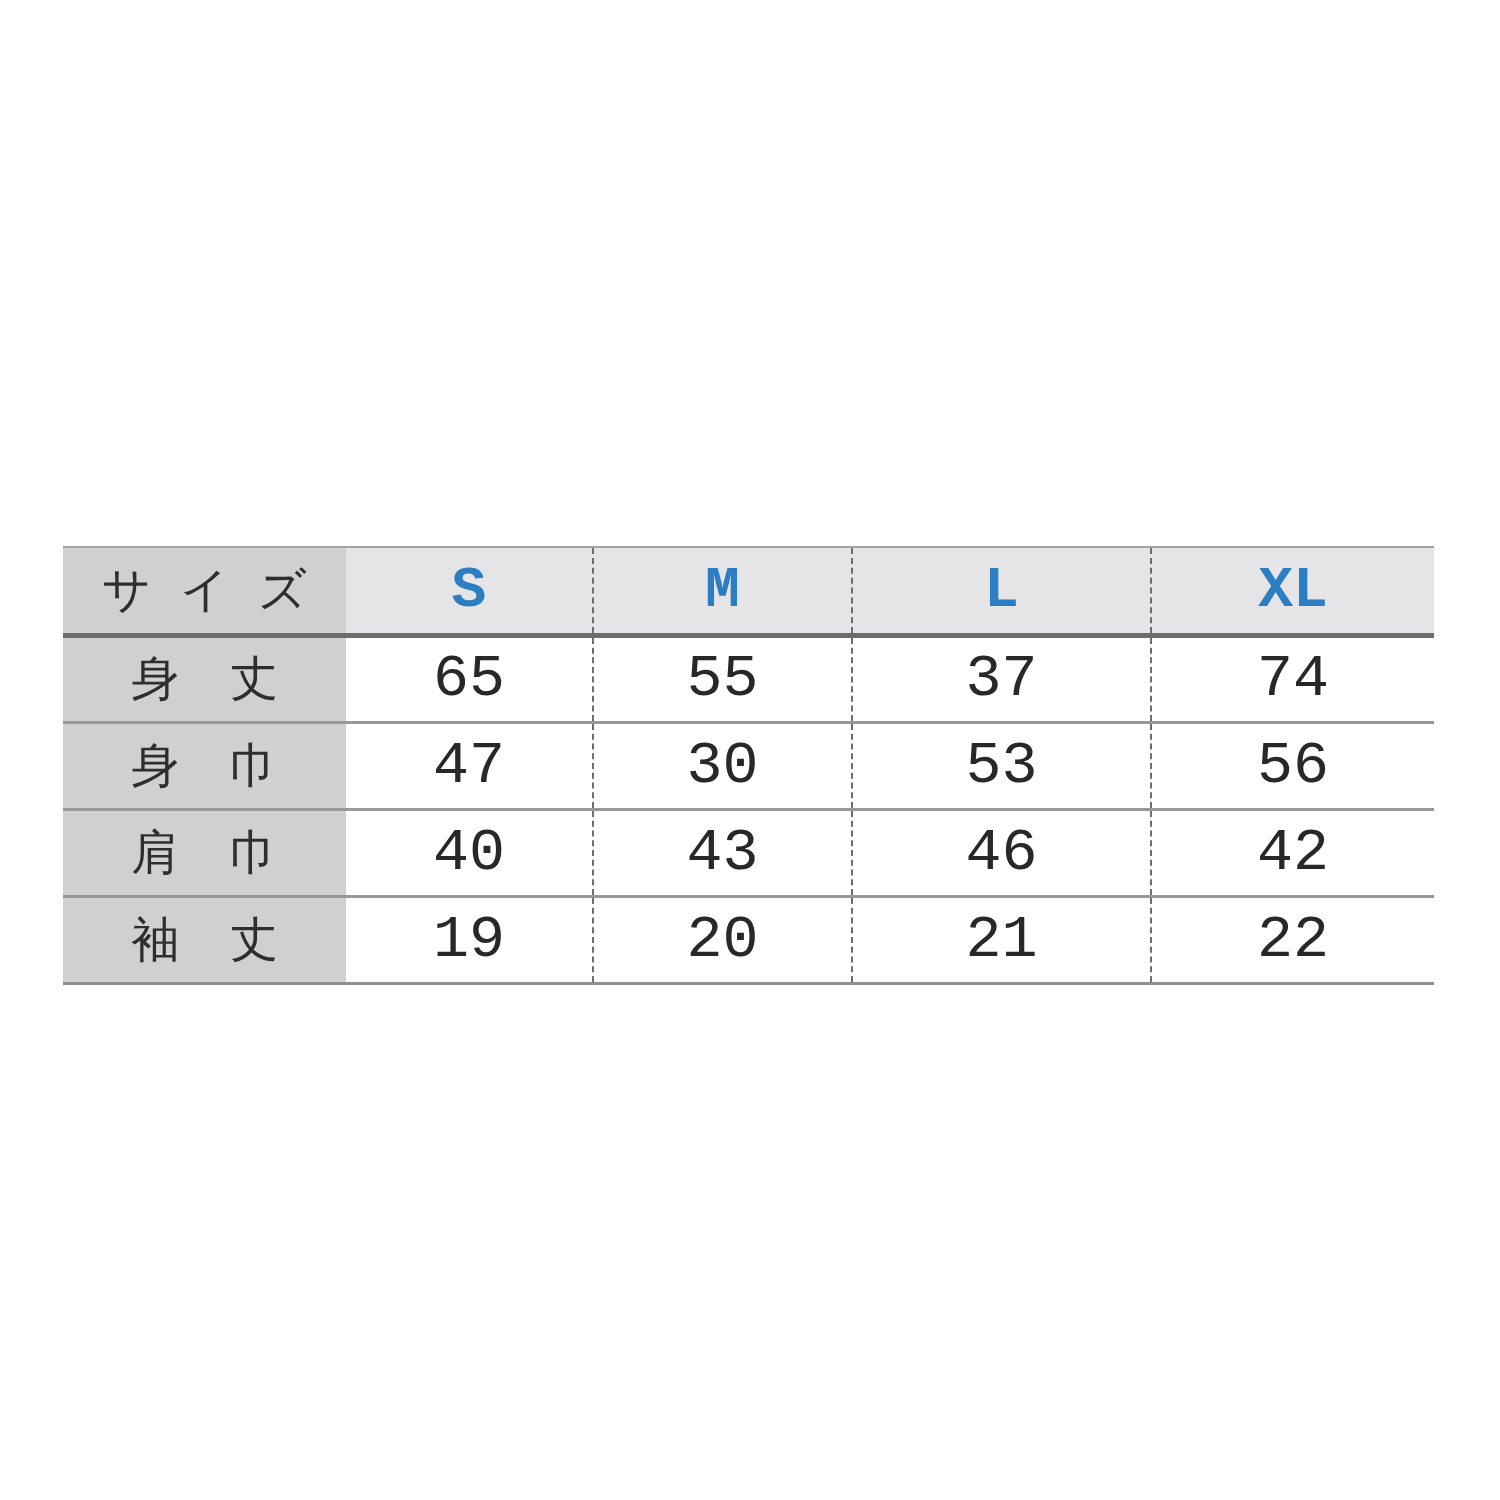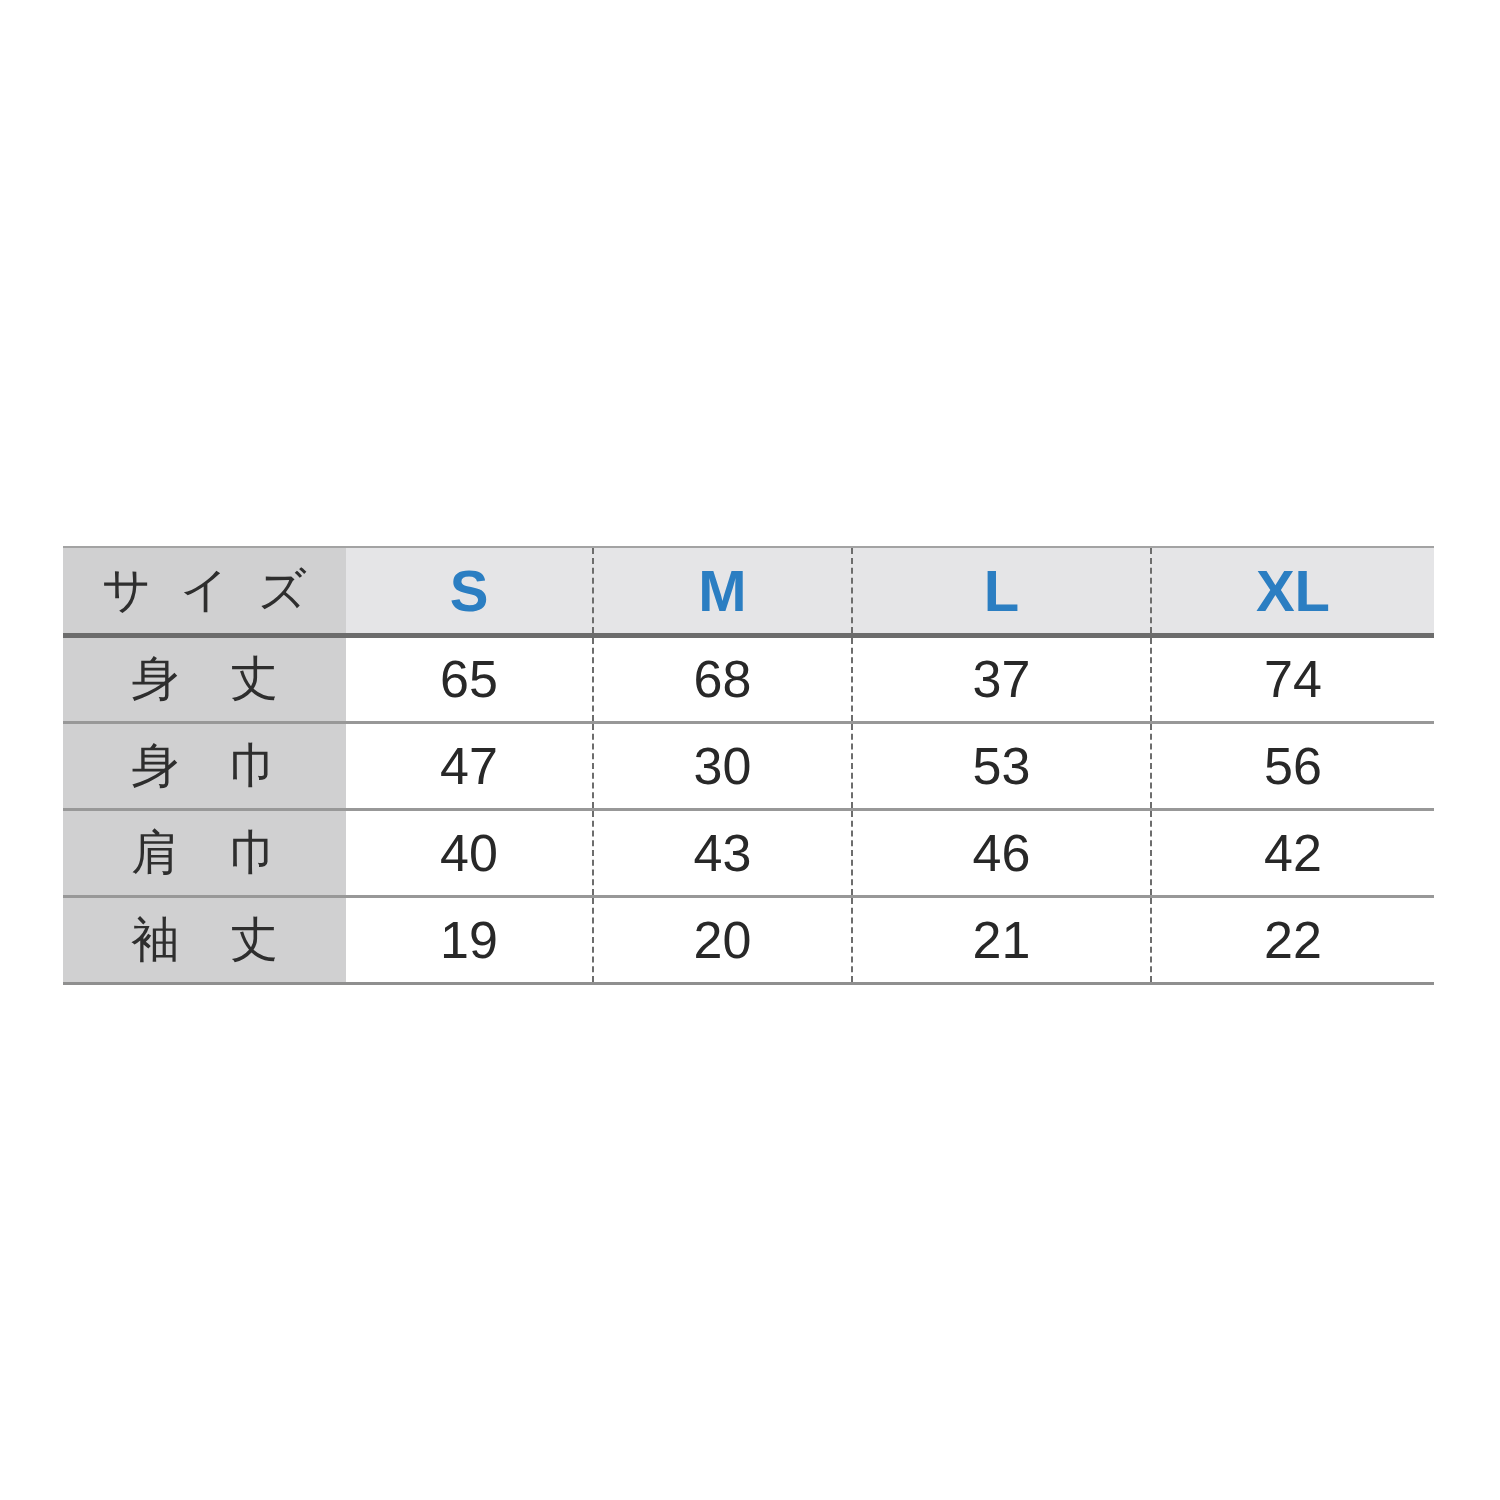--- a/index.html
+++ b/index.html
@@ -40,20 +40,21 @@
   tbody tr { height: 87px; margin-left: 36px; }
 
   thead tr { border-bottom: 5px solid #6c6c6c; }
   tbody tr:not(:last-child) { border-bottom: 3px solid #989898; }
 
   th, td {
     padding: 0;
     text-align: center;
     vertical-align: middle;
     font-weight: normal;
+    font-family: Liberation Mono, monospace;
   }
 
   
   .label-cell {
     background: #d0d0d1;
     color: #2e2e2e;
     font-size: 48px;
   }
 
   
@@ -61,21 +62,21 @@
     background: #e5e5e7;
     color: #2b7ec2;
     font-size: 58px;
     font-weight: 600;
   }
 
   
   .num-cell {
     background: #ffffff;
     color: #282828;
-    font-size: 52px;
+    font-size: 60px;
   }
 
   
   th.size-head + th.size-head,
   td.num-cell + td.num-cell {
     border-left: 2px dashed #6d6d6d;
   }
 
   
   .spread-sm { letter-spacing: 0.60em; margin-right: -0.60em; }
@@ -106,21 +107,21 @@
         <th class="size-head">XL</th>
       </tr>
     </thead>
 
     <tbody>
       <tr>
         <td class="label-cell">
           <span class="spread-lg">身丈</span>
         </td>
         <td class="num-cell">65</td>
-        <td class="num-cell">68</td>
+        <td class="num-cell">55</td>
         <td class="num-cell">37</td>
         <td class="num-cell">74</td>
       </tr>
 
       <tr>
         <td class="label-cell">
           <span class="spread-lg">身巾</span>
         </td>
         <td class="num-cell">47</td>
         <td class="num-cell">30</td>

